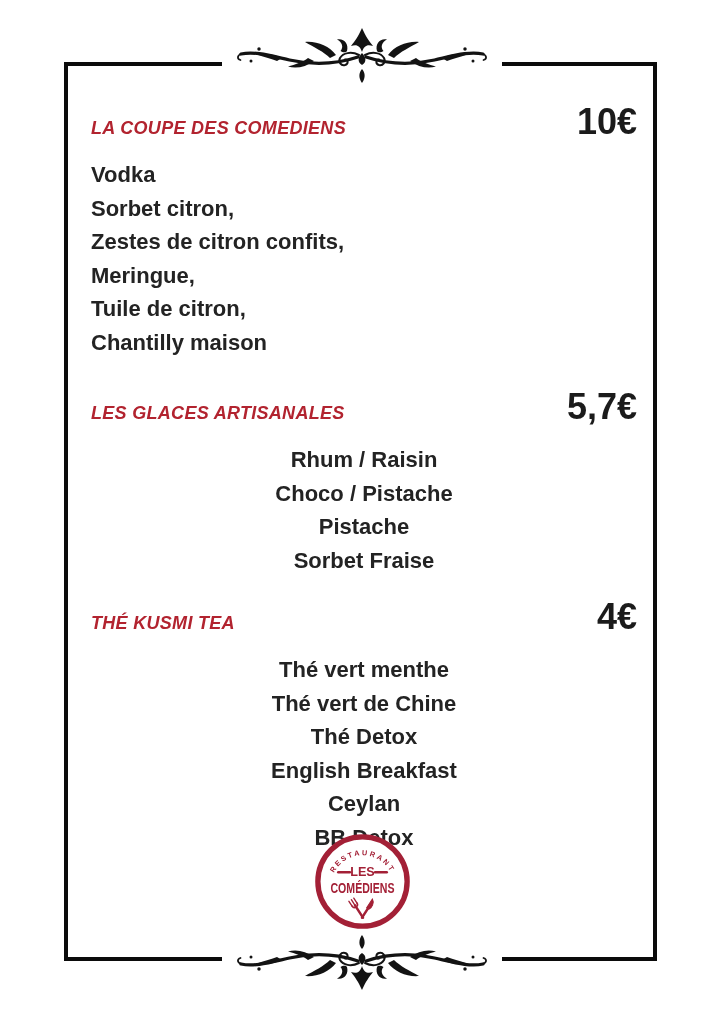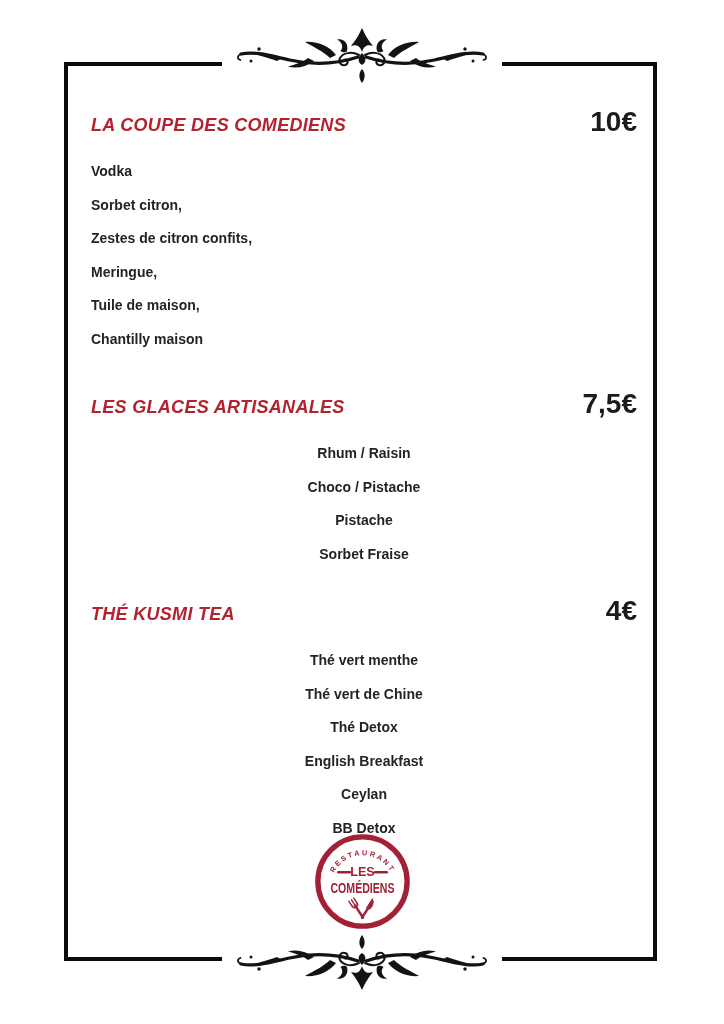--- a/index.html
+++ b/index.html
@@ -16,25 +16,25 @@
   .content{
     position:absolute;left:64px;top:62px;width:593px;
     box-sizing:border-box;padding:43px 20px 0 27px;
   }
   .sec-head{display:flex;justify-content:space-between;align-items:baseline;}
   .sec-title{
     margin:0;font-size:18px;line-height:34px;font-weight:bold;
     color:#b2232f;letter-spacing:.3px;white-space:nowrap;font-style:italic;
   }
   .sec-price{
-    font-size:28px;line-height:34px;font-weight:bold;color:#1b1b1b;white-space:nowrap;
+    font-size:36px;line-height:34px;font-weight:bold;color:#1b1b1b;white-space:nowrap;
   }
   .items{
     list-style:none;margin:13px 0 0 0;padding:0;
-    font-size:14px;line-height:33.5px;font-weight:bold;color:#232323;
+    font-size:22px;line-height:33.5px;font-weight:bold;color:#232323;
   }
   section + section{margin-top:31px;text-align:center;}
   section.sec-3{margin-top:23px;}
   .flourish{
     position:absolute;left:50%;width:268px;height:58px;
     background:#ffffff;padding:0 6px;
   }
   .flourish svg{width:100%;height:100%;display:block;}
   .flourish.top{top:27px;transform:translateX(-50%);}
   .flourish.bottom{top:933px;transform:translateX(-50%) scaleY(-1);}
@@ -82,29 +82,29 @@
     <section class="sec-1">
       <div class="sec-head">
         <h2 class="sec-title">LA COUPE DES COMEDIENS</h2>
         <span class="sec-price">10€</span>
       </div>
       <ul class="items">
         <li>Vodka</li>
         <li>Sorbet citron,</li>
         <li>Zestes de citron confits,</li>
         <li>Meringue,</li>
-        <li>Tuile de maison,</li>
+        <li>Tuile de citron,</li>
         <li>Chantilly maison</li>
       </ul>
     </section>
 
     <section class="sec-2">
       <div class="sec-head">
         <h2 class="sec-title">LES GLACES ARTISANALES</h2>
-        <span class="sec-price">7,5€</span>
+        <span class="sec-price">5,7€</span>
       </div>
       <ul class="items">
         <li>Rhum / Raisin</li>
         <li>Choco / Pistache</li>
         <li>Pistache</li>
         <li>Sorbet Fraise</li>
       </ul>
     </section>
 
     <section class="sec-3">

